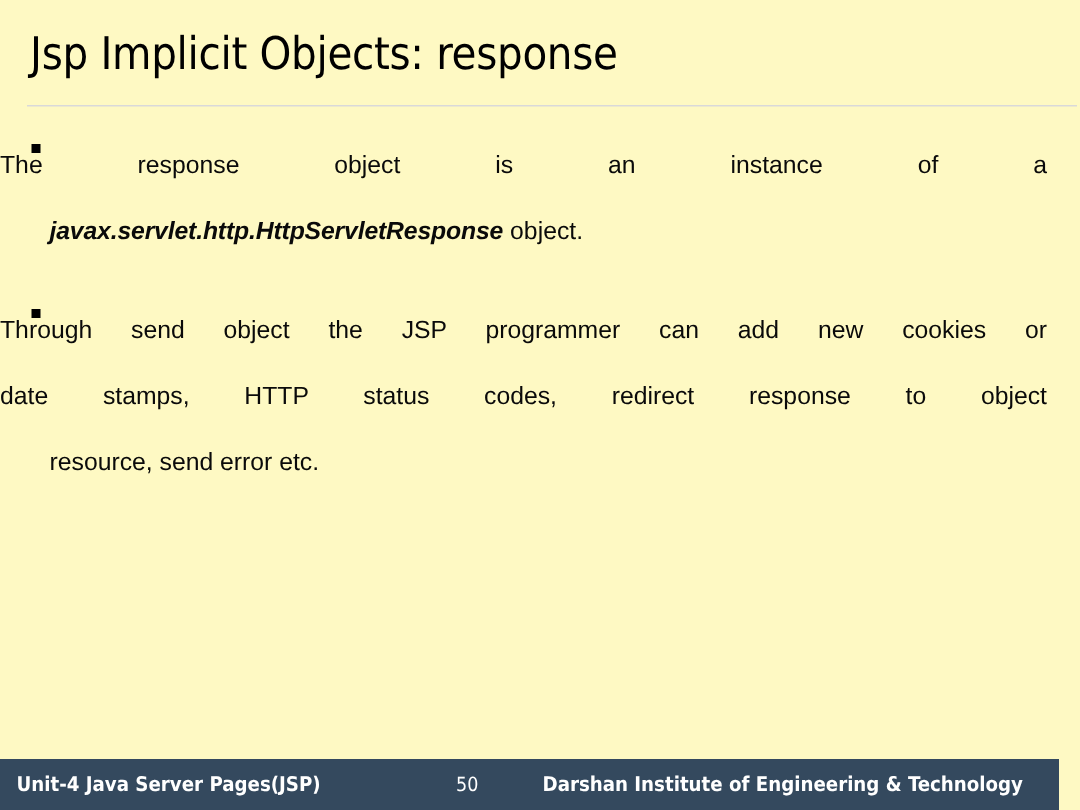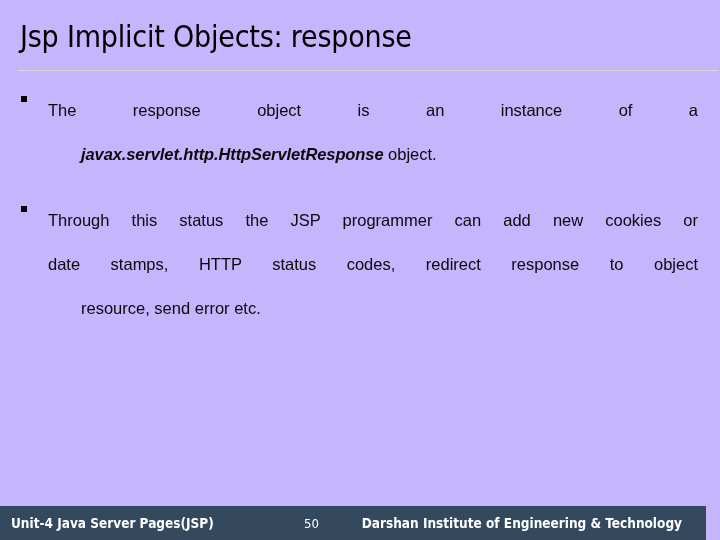--- a/index.html
+++ b/index.html
@@ -11,21 +11,21 @@
     height: 540px;
     background: #ffffff;
     font-family: "Liberation Sans", sans-serif;
     overflow: hidden;
   }
 
   .slide {
     position: relative;
     width: 720px;
     height: 540px;
-    background: #c4b5fd;
+    background: #fef9c3;
     box-sizing: border-box;
   }
 
   
   .title-area {
     position: absolute;
     left: 20px;
     top: 19px;
     width: 690px;
     height: 48px;
@@ -52,21 +52,20 @@
   
   .body-area {
     position: absolute;
     left: 0px;
     top: 88px;
     width: 720px;
   }
 
   .bullet-block {
     position: relative;
-    padding-left: 48px;
     padding-right: 22px;
     margin-bottom: 16px;
   }
   .bullet-block.first { margin-bottom: 22px; }
 
   .bullet-marker {
     position: absolute;
     left: 21px;
     top: 8px;
     width: 6px;
@@ -160,21 +159,21 @@
       <span class="bullet-marker"></span>
       <p class="bullet-text">
         <span class="justify-line">The response object is an instance of a</span>
         <span class="last-line"><span class="code-ref">javax.servlet.http.HttpServletResponse</span><span> object.</span></span>
       </p>
     </div>
 
     <div class="bullet-block">
       <span class="bullet-marker"></span>
       <p class="bullet-text">
-        <span class="justify-line">Through this status the JSP programmer can add new cookies or</span>
+        <span class="justify-line">Through send object the JSP programmer can add new cookies or</span>
         <span class="justify-line">date stamps, HTTP status codes, redirect response to object</span>
         <span class="last-line">resource, send error etc.</span>
       </p>
     </div>
 
   </div>
 
   <div class="footer-bar">
     <span class="footer-left">Unit-4 Java Server Pages(JSP)</span>
     <span class="footer-page">50</span>

